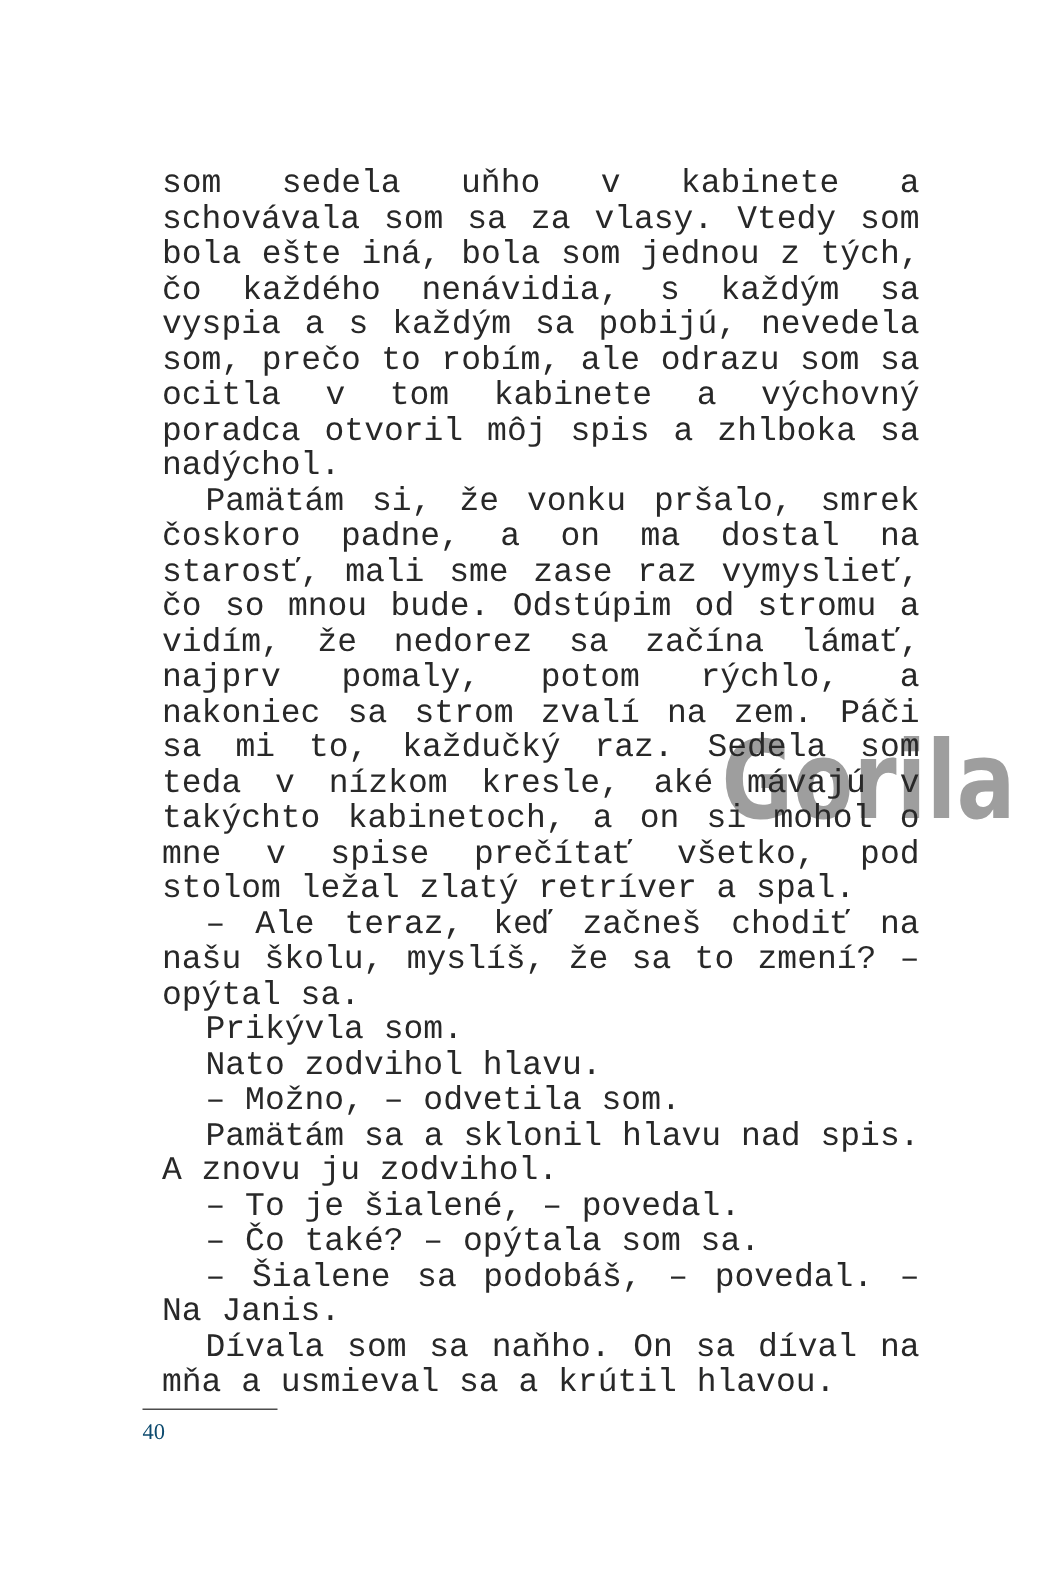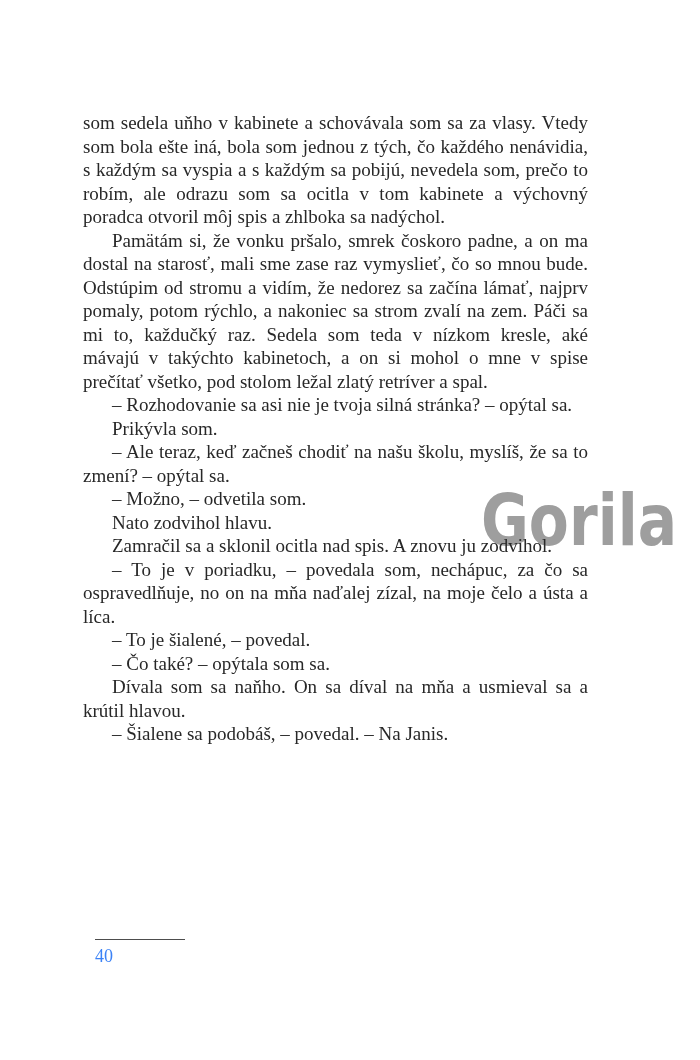--- a/index.html
+++ b/index.html
@@ -32,26 +32,26 @@
     pointer-events: none;
   }
   .watermark .wm-inner {
     display: inline-block;
     transform: scaleX(0.81);
     transform-origin: center top;
     letter-spacing: 0px;
   }
   .text-block {
     position: absolute;
-    left: 83px;
+    left: 108px;
     top: 111px;
     width: 505px;
     z-index: 1;
-    font-family: Liberation Serif, serif;
-    font-size: 19px;
+    font-family: Liberation Mono, monospace;
+    font-size: 22px;
     line-height: 23.5px;
     color: #282828;
     text-align: justify;
   }
   .text-block p.para {
     margin: 0;
     padding: 0;
   }
   .text-block p.para.indent {
     text-indent: 29px;
@@ -64,47 +64,45 @@
     height: 0;
     border-top: 1px solid #4d4d4d;
     z-index: 1;
   }
   .page-number {
     position: absolute;
     left: 95px;
     top: 947px;
     z-index: 1;
     font-family: "Liberation Serif", "DejaVu Serif", serif;
-    font-size: 18px;
+    font-size: 15px;
     line-height: 1.1;
-    color: #3b82f6;
+    color: #0c4a6e;
   }
 </style>
 </head>
 <body>
 
 <div class="book-page" style="background: rgb(255, 255, 255);">
 
   <div class="watermark" style="color: rgb(158, 158, 158);">
     <span class="wm-inner">Gorila</span>
   </div>
 
   <div class="text-block" style="color: rgb(40, 40, 40);">
       <p class="para">som sedela uňho v kabinete a schovávala som sa za vlasy. Vtedy som bola ešte iná, bola som jednou z tých, čo každého nenávidia, s každým sa vyspia a s každým sa pobijú, nevedela som, prečo to robím, ale odrazu som sa ocitla v tom kabinete a výchovný poradca otvoril môj spis a zhlboka sa nadýchol.</p>
       <p class="para indent">Pamätám si, že vonku pršalo, smrek čoskoro padne, a on ma dostal na starosť, mali sme zase raz vymyslieť, čo so mnou bude. Odstúpim od stromu a vidím, že nedorez sa začína lámať, najprv pomaly, potom rýchlo, a nakoniec sa strom zvalí na zem. Páči sa mi to, každučký raz. Sedela som teda v nízkom kresle, aké mávajú v takýchto kabinetoch, a on si mohol o mne v spise prečítať všetko, pod stolom ležal zlatý retríver a spal.</p>
-      <p class="para indent">– Rozhodovanie sa asi nie je tvoja silná stránka? – opýtal sa.</p>
+      <p class="para indent">– Ale teraz, keď začneš chodiť na našu školu, myslíš, že sa to zmení? – opýtal sa.</p>
       <p class="para indent">Prikývla som.</p>
-      <p class="para indent">– Ale teraz, keď začneš chodiť na našu školu, myslíš, že sa to zmení? – opýtal sa.</p>
+      <p class="para indent">Nato zodvihol hlavu.</p>
       <p class="para indent">– Možno, – odvetila som.</p>
-      <p class="para indent">Nato zodvihol hlavu.</p>
-      <p class="para indent">Zamračil sa a sklonil ocitla nad spis. A znovu ju zodvihol.</p>
-      <p class="para indent">– To je v poriadku, – povedala som, nechápuc, za čo sa ospravedlňuje, no on na mňa naďalej zízal, na moje čelo a ústa a líca.</p>
+      <p class="para indent">Pamätám sa a sklonil hlavu nad spis. A znovu ju zodvihol.</p>
       <p class="para indent">– To je šialené, – povedal.</p>
       <p class="para indent">– Čo také? – opýtala som sa.</p>
+      <p class="para indent">– Šialene sa podobáš, – povedal. – Na Janis.</p>
       <p class="para indent">Dívala som sa naňho. On sa díval na mňa a usmieval sa a krútil hlavou.</p>
-      <p class="para indent">– Šialene sa podobáš, – povedal. – Na Janis.</p>
     </div>
 
   <div class="footer-rule"></div>
 
   <div class="page-number">40</div>
 
 </div>
 
 </body></html>

